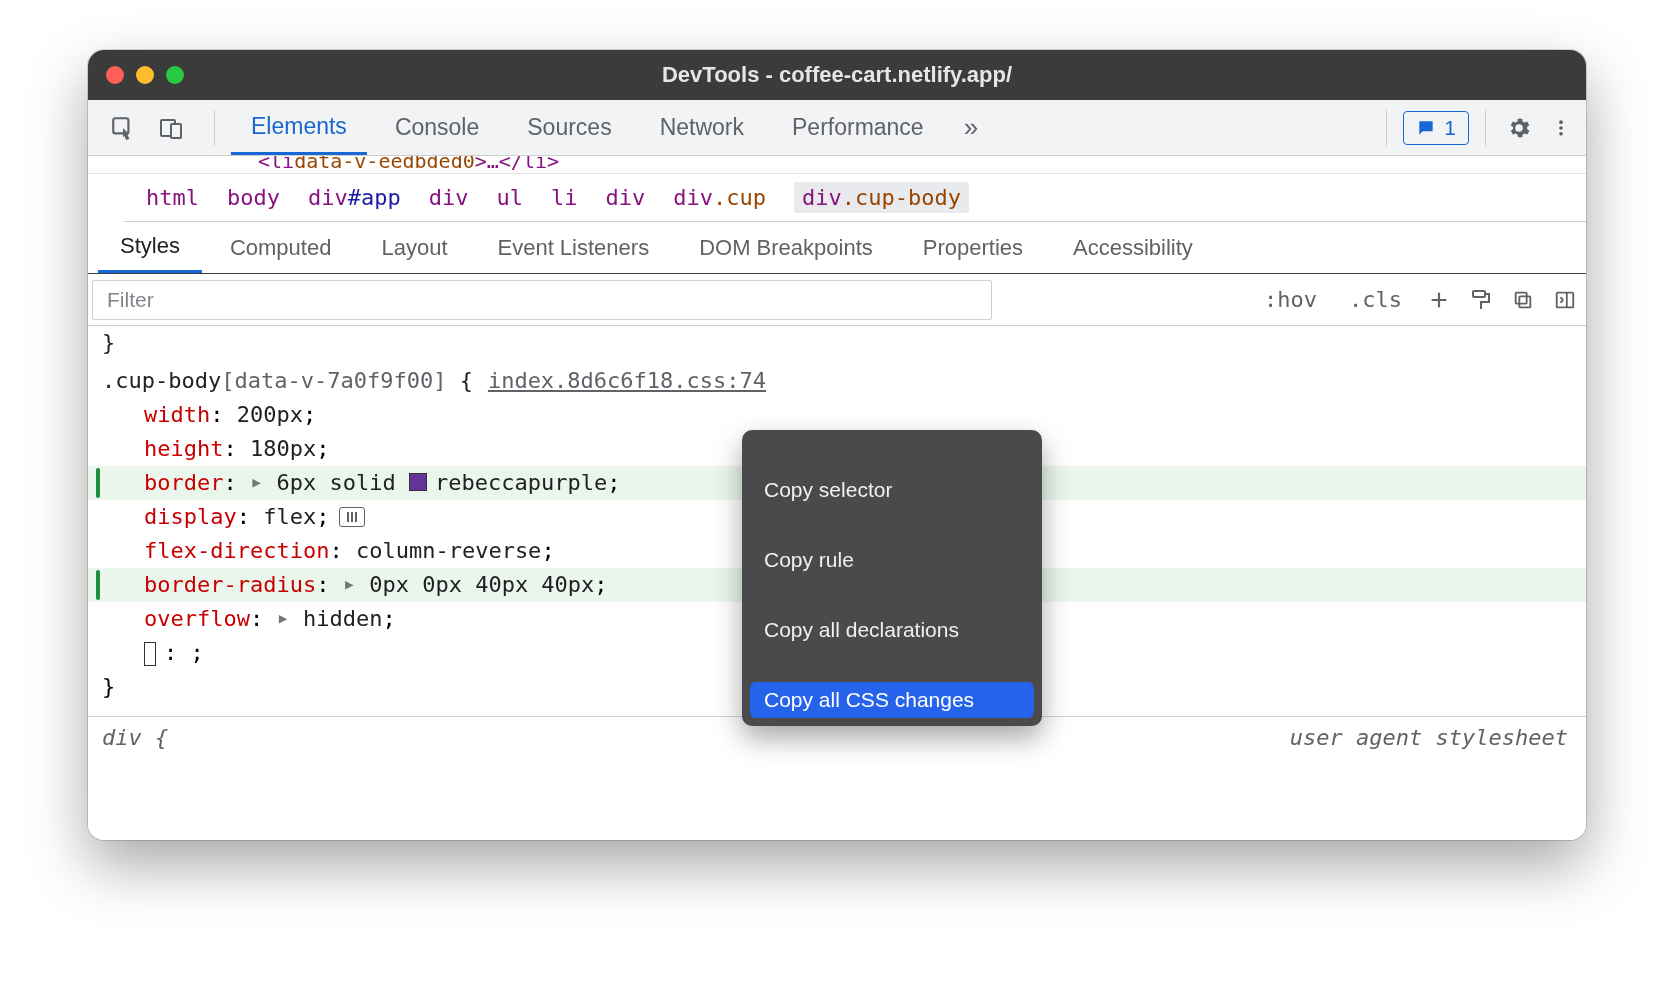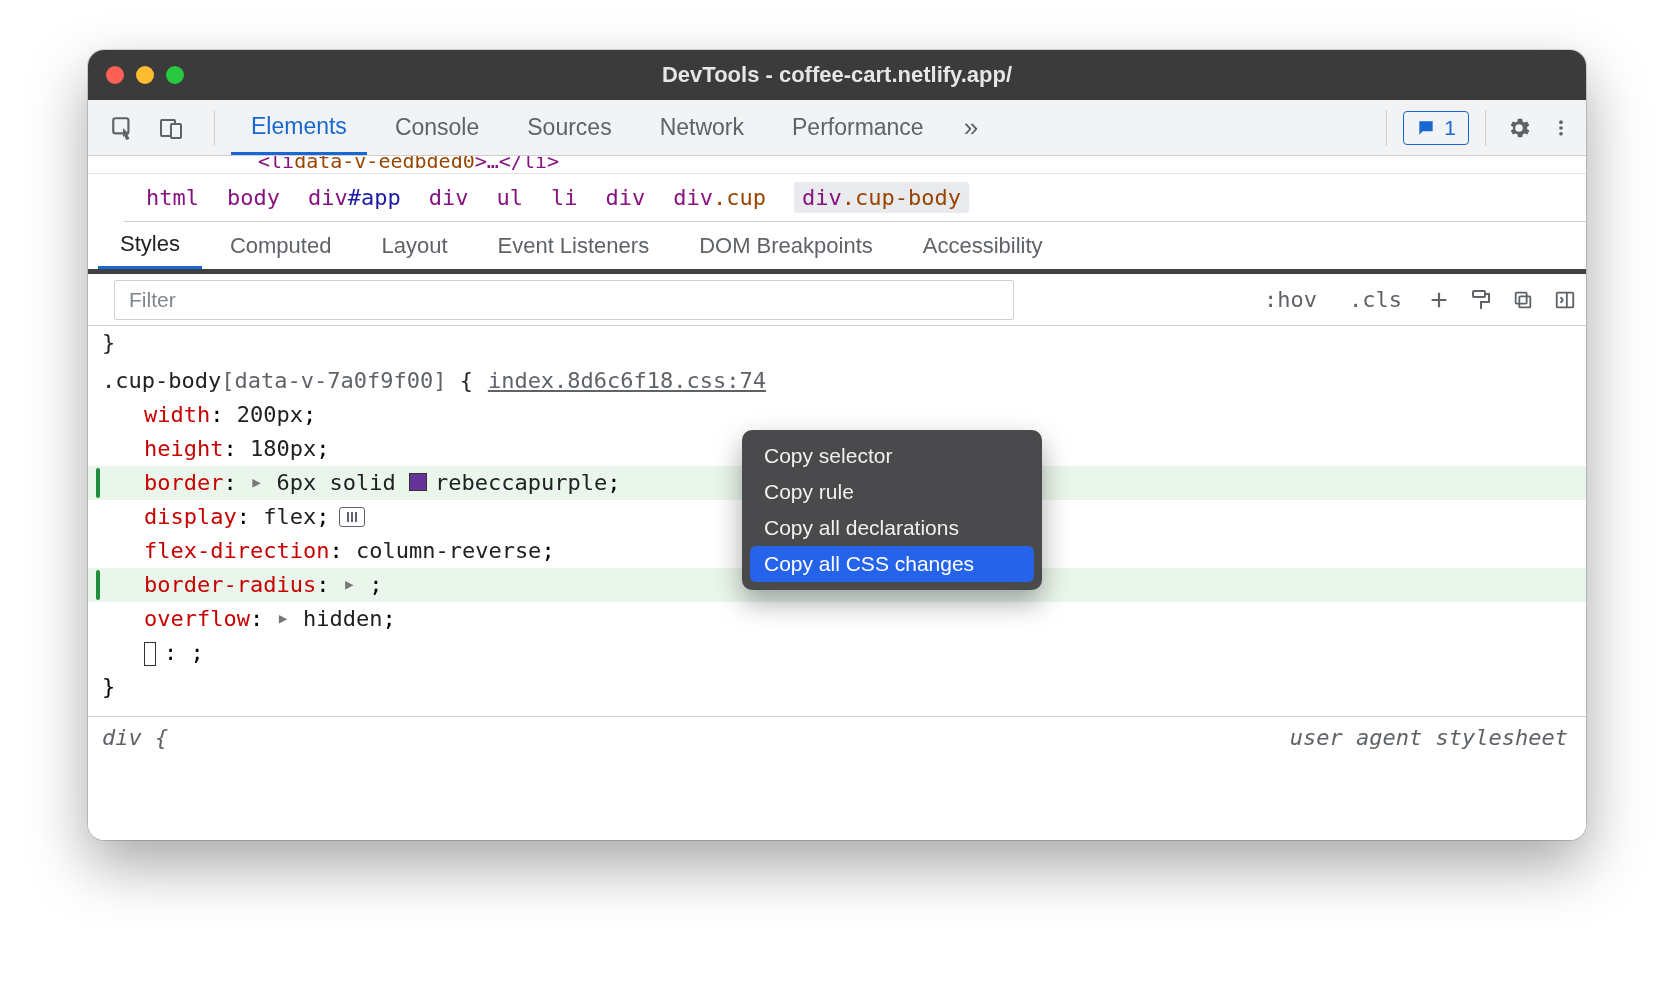--- a/index.html
+++ b/index.html
@@ -75,33 +75,33 @@
     display:flex; align-items:center; padding:0 22px;
     font-family: ui-monospace, SFMono-Regular, Menlo, monospace; font-size:22px;
     gap:28px;
     margin-left:36px;
   }
   .crumb{ color:#881280; cursor:pointer; }
   .crumb .id{color:#1a1aa6;} .crumb .cls{color:#994500;}
   .crumb.active{ background:#e8eaed; padding:3px 8px; border-radius:2px; }
   
   .subtabs{
-    height:52px; background:#fff; border-bottom:5px solid #404040;
+    height:52px; background:#fff; border-bottom:1px solid #404040;
     display:flex; align-items:center; padding:0 10px; gap:6px;
   }
   .stab{ padding:0 22px; height:100%; display:flex; align-items:center; color:#5f6368; font-size:22px; cursor:pointer; }
   .stab.active{ color:#202124; border-bottom:3px solid #1967d2; }
   
   .filterbar{
     height:52px; border-bottom:1px solid #cfcfcf; display:flex; align-items:center;
     background:#fff;
   }
   .filterbox{
     flex:0 0 auto;
-    width:900px; height:40px; margin-left:26px;
+    width:900px; height:40px; margin-left:4px;
     border:1px solid #d0d0d0; border-radius:2px; display:flex; align-items:center;
   }
   .filterbox input{
     border:none; outline:none; width:100%; padding:0 14px;
     font-size:21px; color:#5f6368; background:transparent;
     font-family:inherit;
   }
   .filterbox input::placeholder{color:#80868b;}
   .fb-spacer{flex:1;}
   .fb-chip{ padding:0 16px; color:#5f6368; font-size:22px; font-family:ui-monospace,Menlo,monospace; cursor:pointer; }
@@ -142,21 +142,21 @@
     font-style:italic; color:#5f6368;
   }
   
   .ctxmenu{
     position:absolute; left:742px; top:430px;
     background:#4a4a4c; border-radius:10px; padding:8px; width:300px;
     box-shadow: 0 12px 28px rgba(0,0,0,0.35);
     font-family: -apple-system, BlinkMacSystemFont, "Segoe UI", Helvetica, Arial, sans-serif;
     font-size:21px; color:#f0f0f0;
   }
-  .ctxitem{ padding:6px 14px; border-radius:6px; cursor:pointer; white-space:nowrap; }
+  .ctxitem{ padding:6px 14px; border-radius:6px; cursor:pointer; white-space:nowrap;margin-top:34px; }
   .ctxitem.active{ background:#2563eb; color:#fff; }
   
   svg{display:block;}
 </style>
 </head>
 <body>
 
 <div class="window">
 
   <div class="titlebar">
@@ -230,20 +230,21 @@
       <span class="crumb">div<span class="cls">.cup</span></span>
       <span class="crumb active">div<span class="cls">.cup-body</span></span>
     </div>
 
   <div class="subtabs" id="subtabs">
       <div class="stab active">Styles</div>
       <div class="stab">Computed</div>
       <div class="stab">Layout</div>
       <div class="stab">Event Listeners</div>
       <div class="stab">DOM Breakpoints</div>
+      <div class="stab">Properties</div>
       <div class="stab">Accessibility</div>
     </div>
 
   <div class="filterbar">
     <div class="filterbox">
       <input placeholder="Filter" style="">
     </div>
     <div class="fb-spacer"></div>
     <span class="fb-chip">:hov</span>
     <span class="fb-chip">.cls</span>
@@ -282,21 +283,21 @@
           <span>.cup-body</span><span class="attrsel">[data-v-7a0f9f00]</span><span> {</span>
         </span>
         <span class="src-link">index.8d6c6f18.css:74</span>
       </div>
       <div id="decls">
           <div class="decl"><span class="prop">width</span>: <span class="val">200px</span>;</div>
           <div class="decl"><span class="prop">height</span>: <span class="val">180px</span>;</div>
           <div class="decl changed"><span class="prop">border</span>: <span class="tri">▸ </span><span class="val">6px solid </span><span class="swatch"></span><span class="val">rebeccapurple</span>;</div>
           <div class="decl"><span class="prop">display</span>: <span class="val">flex</span>;<span class="flex-badge"><i></i><i></i><i></i></span></div>
           <div class="decl"><span class="prop">flex-direction</span>: <span class="val">column-reverse</span>;</div>
-          <div class="decl changed"><span class="prop">border-radius</span>: <span class="tri">▸ </span>;</div>
+          <div class="decl changed"><span class="prop">border-radius</span>: <span class="tri">▸ </span><span class="val">0px 0px 40px 40px</span>;</div>
           <div class="decl"><span class="prop">overflow</span>: <span class="tri">▸ </span><span class="val">hidden</span>;</div>
         </div>
       <div class="empty-decl">
         <span class="caret"></span><span>: ;</span>
       </div>
       <div class="rule-close">}</div>
     </div>
 
     <div class="ua-rule">
       <span>div {</span>

